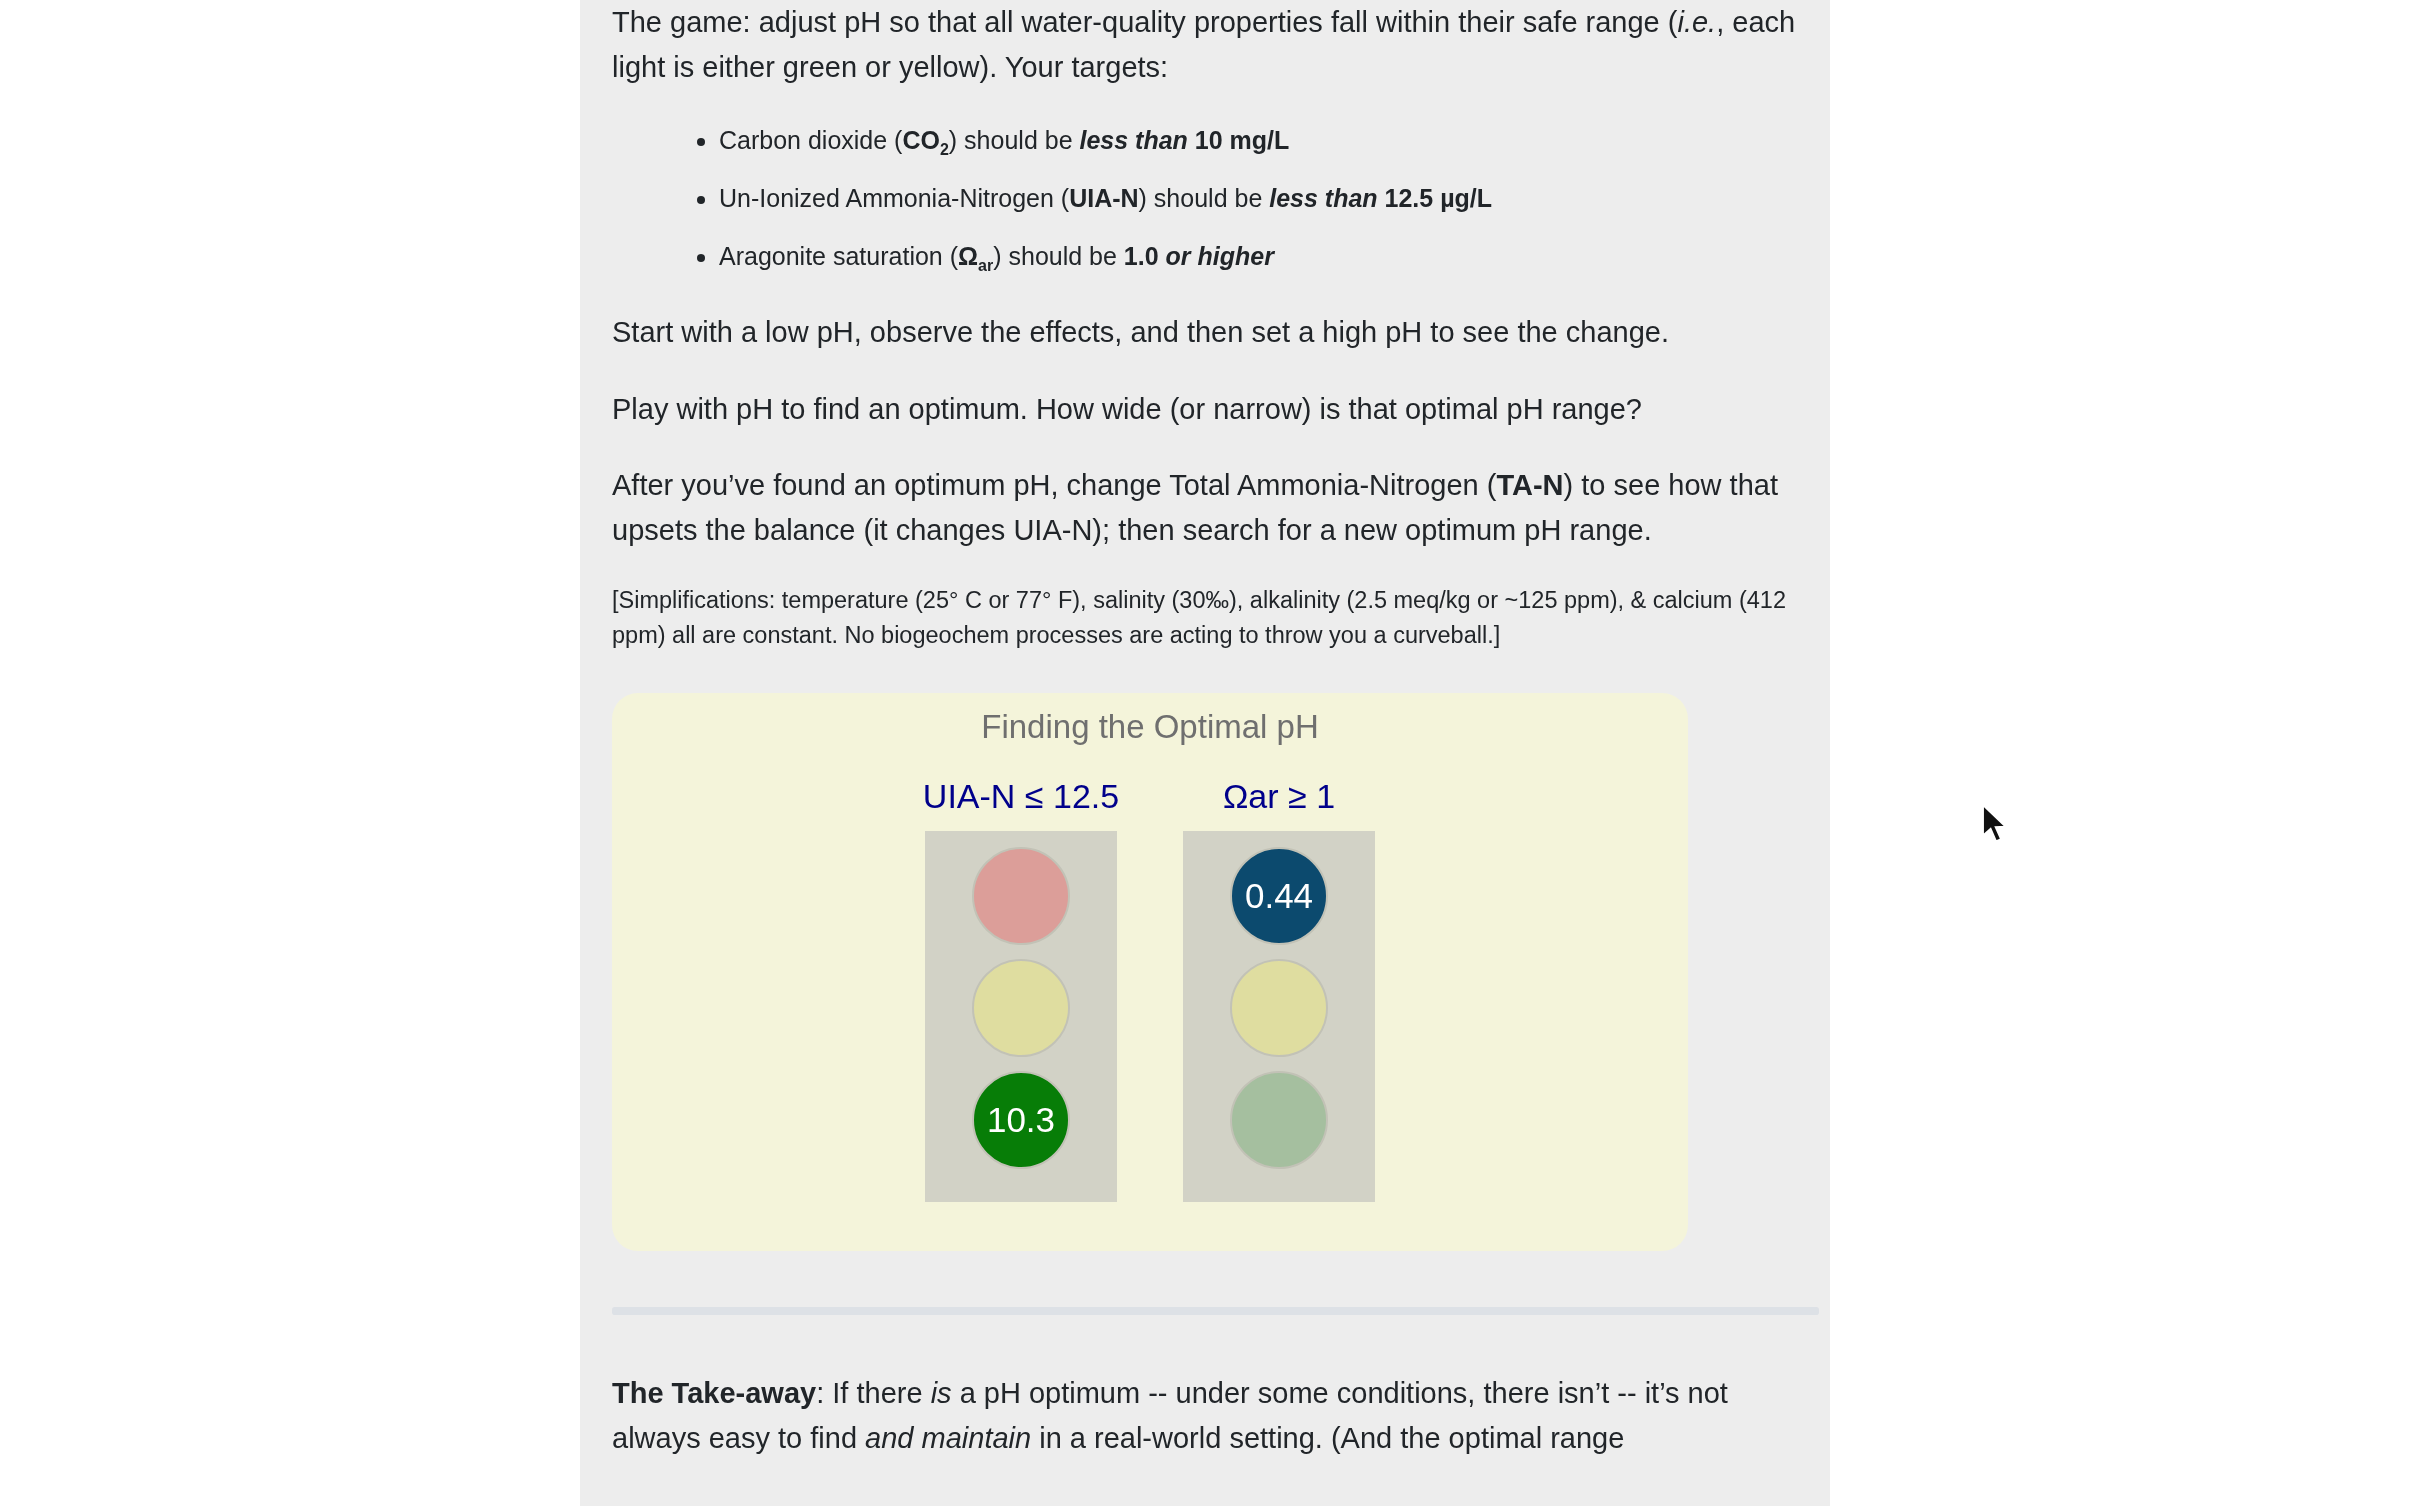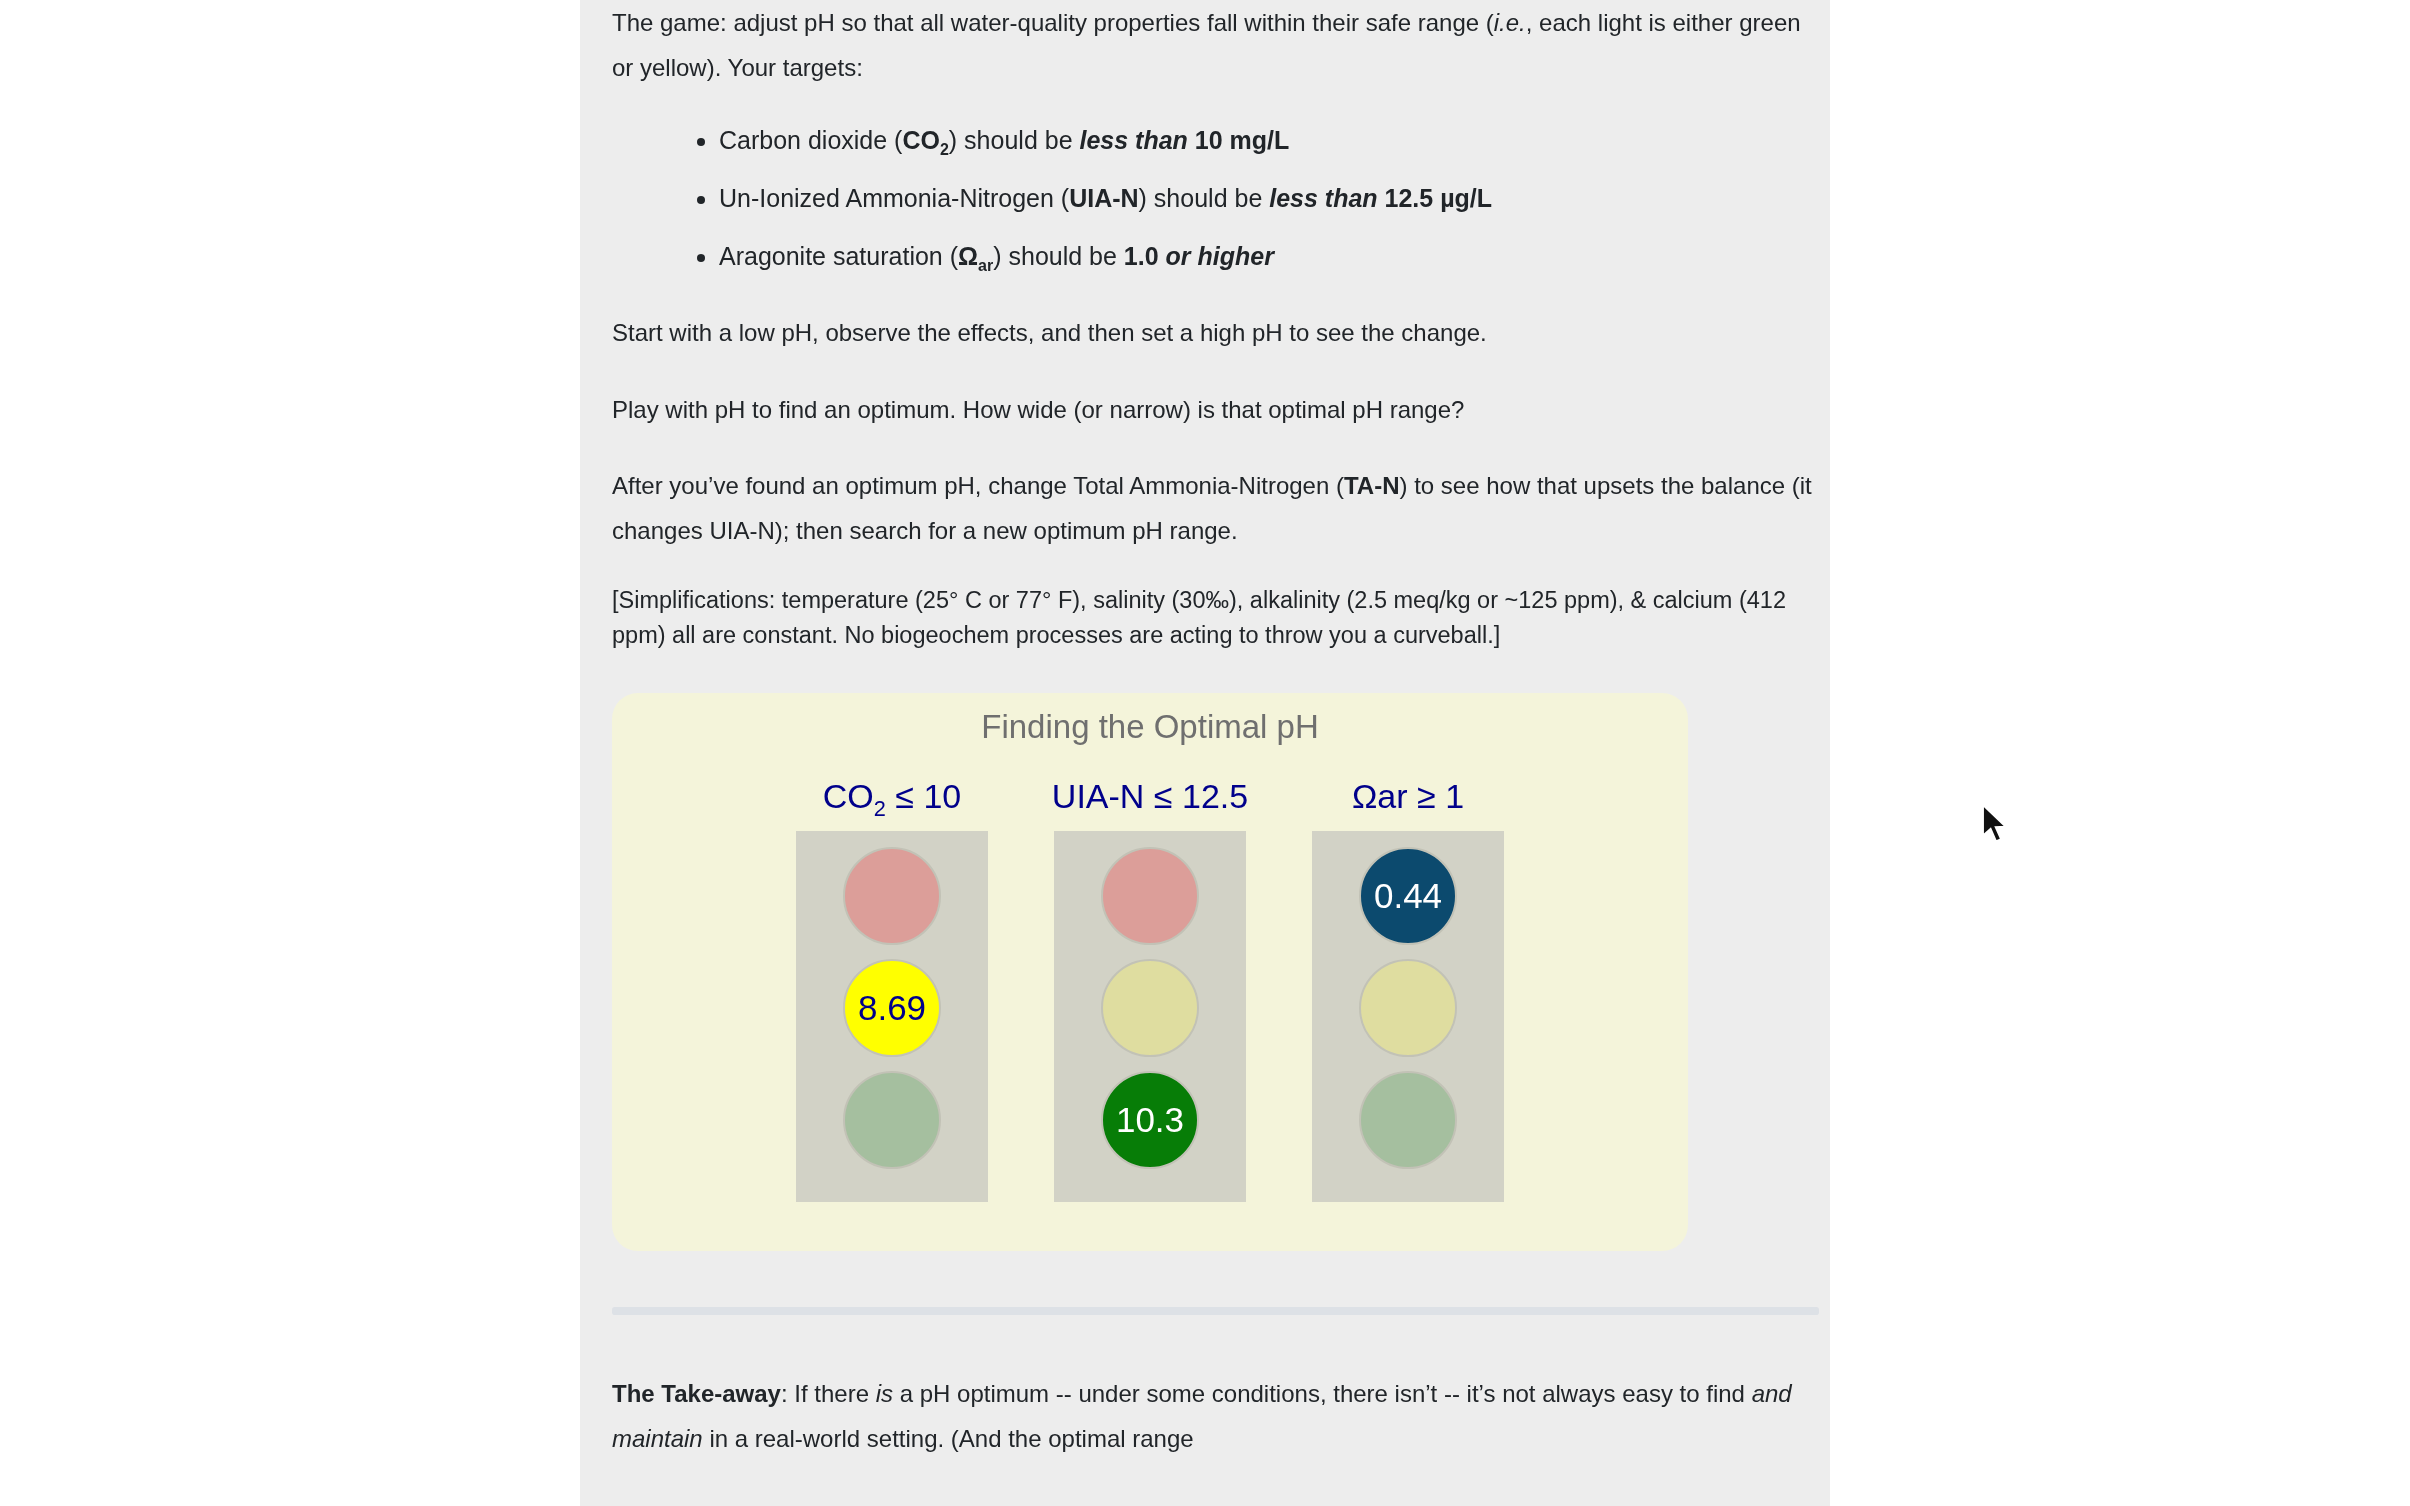--- a/index.html
+++ b/index.html
@@ -12,21 +12,21 @@
   .page-col{
     position:absolute;left:580px;top:0;width:1250px;height:1507px;
     background:#EDEDED;
   }
   .content{
     position:relative;
     padding:0 11.3px 0 32px;
     width:1207px;
     box-sizing:content-box;
   }
-  p{margin:0;font-size:24px;line-height:45px;}
+  p{margin:0;font-size:29px;line-height:45px;}
   .b{font-weight:700;}
   .i{font-style:italic;}
   .sub{font-size:64%;vertical-align:sub;line-height:0;}
   p.lead{padding-top:0;}
   ul.targets{
     margin:28px 0 0 0;padding:0 0 0 107px;list-style:disc;
   }
   ul.targets li{font-size:25px;line-height:45px;}
   ul.targets li + li{margin-top:13px;}
   p.p2{margin-top:31px;}
@@ -108,30 +108,20 @@
     <p class="p2"><span>Start with a low pH, observe the effects, and then set a high pH to see the change.</span></p>
     <p class="p3"><span>Play with pH to find an optimum. How wide (or narrow) is that optimal pH range?</span></p>
     <p class="p4"><span>After you’ve found an optimum pH, change Total Ammonia-Nitrogen (</span><span class="b">TA-N</span><span>) to see how that upsets the balance (it changes UIA-N); then search for a new optimum pH range.</span></p>
     <p class="simpl"><span>[Simplifications: temperature (25° C or 77° F), salinity (30‰), alkalinity (2.5 meq/kg or ~125 ppm), &amp; calcium (412 ppm) all are constant. No biogeochem processes are acting to throw you a curveball.]</span></p>
 
 
     <div class="panel" style="background: rgb(244, 244, 218);">
       <div class="panel-title" style="color: rgb(111, 111, 111);">Finding the Optimal pH</div>
       <div class="tl-row">
           <div class="tl-col">
-            <div class="tl-header" style="color: rgb(0, 0, 139);"><span>CO</span><span class="sub">2</span><span> ≤ 10</span></div>
-            <div class="tl-box" style="background: rgb(210, 210, 198);">
-              <div class="light" style="background: rgb(220, 158, 153); border-color: rgb(194, 194, 182);"></div>
-              <div class="light" style="background: rgb(255, 255, 0); border-color: rgb(194, 194, 182);">
-                <span class="light-value" style="color: rgb(0, 0, 139);">8.69</span>
-              </div>
-              <div class="light" style="background: rgb(165, 191, 159); border-color: rgb(194, 194, 182);"></div>
-            </div>
-          </div>
-          <div class="tl-col">
             <div class="tl-header" style="color: rgb(0, 0, 139);"><span>UIA-N ≤ 12.5</span></div>
             <div class="tl-box" style="background: rgb(210, 210, 198);">
               <div class="light" style="background: rgb(220, 158, 153); border-color: rgb(194, 194, 182);"></div>
               <div class="light" style="background: rgb(223, 221, 160); border-color: rgb(194, 194, 182);"></div>
               <div class="light" style="background: rgb(7, 125, 7); border-color: rgb(194, 194, 182);">
                 <span class="light-value" style="color: rgb(255, 255, 255);">10.3</span>
               </div>
             </div>
           </div>
           <div class="tl-col">

